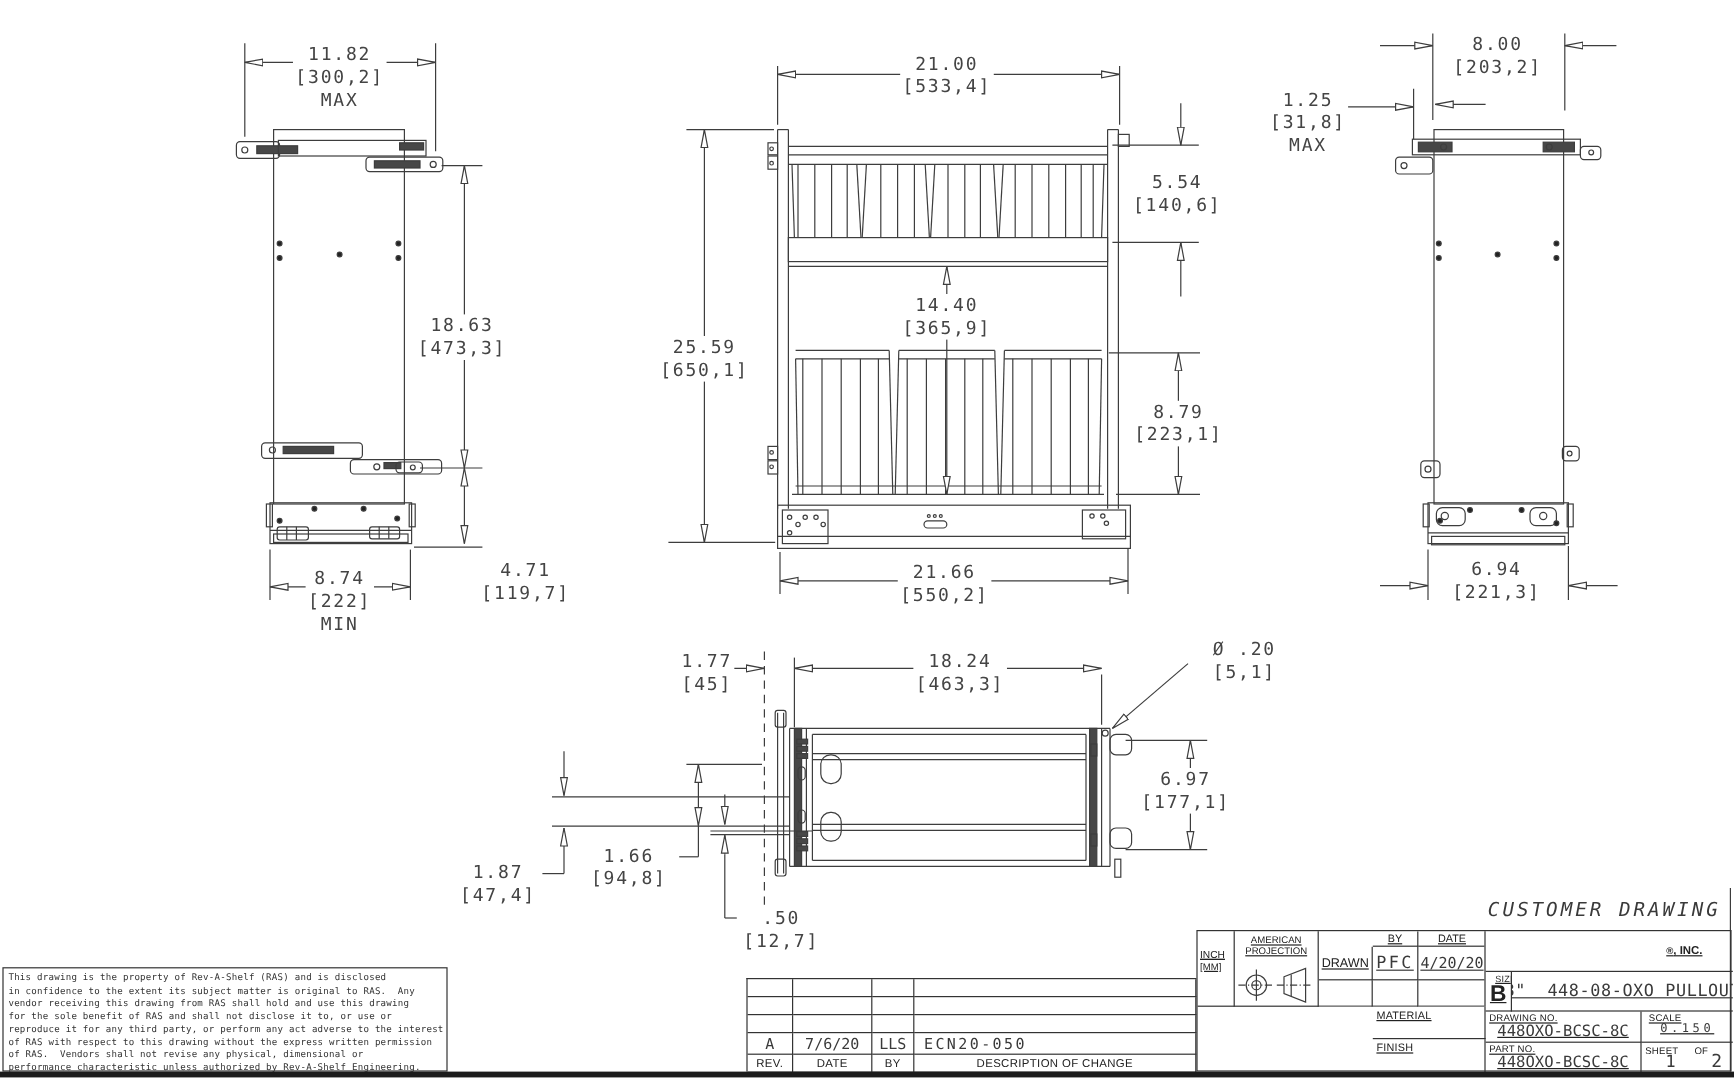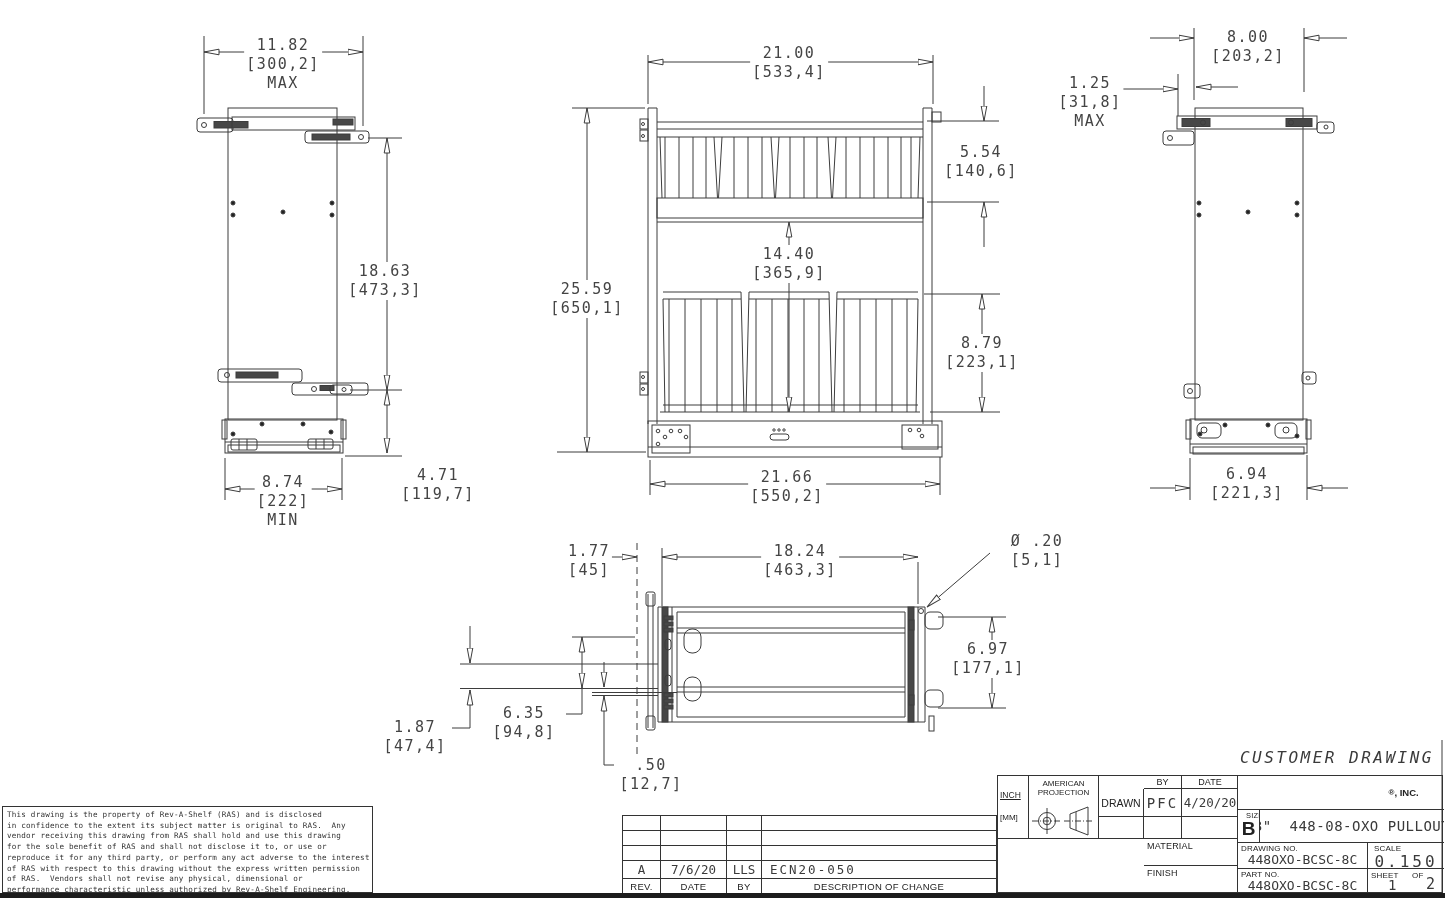--- a/index.html
+++ b/index.html
@@ -25,21 +25,21 @@
   .rev>div{border-right:1px solid #333;border-bottom:1px solid #333;
        display:flex;align-items:center;justify-content:center;
        font-size:12.5px;color:#3a3a3a;overflow:hidden;}
   .rev .hdr{font-family:"Liberation Sans",sans-serif;font-size:9.5px;color:#222;letter-spacing:0.3px;}
   .rev .desc{justify-content:flex-start;padding-left:8px;letter-spacing:2px;}
   
   .tb{position:absolute;left:997px;top:775px;width:446px;height:118px;
       border:1px solid #333;box-sizing:border-box;z-index:3;
       font-family:"Liberation Sans",sans-serif;color:#222;}
   .tb .cell{position:absolute;border-right:1px solid #333;border-bottom:1px solid #333;
-      box-sizing:border-box;overflow:hidden;}
+      box-sizing:border-box;overflow:hidden;text-decoration:underline;}
   .lbl{font-family:"Liberation Sans",sans-serif;font-size:7.5px;letter-spacing:0.2px;}
   .val{font-family:"DejaVu Sans Mono",monospace;color:#3a3a3a;}
   .tol{font-size:7px;line-height:8.6px;letter-spacing:0.1px;}
   .logo-main{font-family:"Liberation Sans",sans-serif;font-weight:bold;font-size:17px;
       letter-spacing:1px;color:#0f766e;-webkit-text-stroke:1.1px #222;text-shadow:0 0 0 #222;margin-top:48px;}
   .logo-inc{font-weight:bold;font-size:9.5px;color:#222;}
   .blackbar{position:absolute;left:0;top:893px;width:1445px;height:5px;background:#1c1c1c;z-index:4;}
 </style>
 </head>
 <body>
@@ -418,21 +418,21 @@
 </div>
 <div class="dim" style="left:988px;top:640px">
   <div data-bind="dims.plan_depth.v">6.97</div>
   <div data-bind="dims.plan_depth.mm">[177,1]</div>
 </div>
 <div class="dim" style="left:415px;top:718px">
   <div data-bind="dims.slide_width.v">1.87</div>
   <div data-bind="dims.slide_width.mm">[47,4]</div>
 </div>
 <div class="dim" style="left:524px;top:704px">
-  <div data-bind="dims.slide_offset.v">6.35</div>
+  <div data-bind="dims.slide_offset.v">1.66</div>
   <div data-bind="dims.slide_offset.mm">[94,8]</div>
 </div>
 <div class="dim" style="left:651px;top:756px">
   <div data-bind="dims.half_offset.v">.50</div>
   <div data-bind="dims.half_offset.mm">[12,7]</div>
 </div>
 
 <div class="cd-title" data-bind="sheet.label">CUSTOMER DRAWING</div>
 
 <div class="legal">
@@ -465,21 +465,21 @@
   <div class="desc" data-bind="rev_table.rows.0.desc">ECN20-050</div>
   <div class="hdr" data-bind="rev_table.headers.rev">REV.</div>
   <div class="hdr" data-bind="rev_table.headers.date">DATE</div>
   <div class="hdr" data-bind="rev_table.headers.by">BY</div>
   <div class="hdr" data-bind="rev_table.headers.desc">DESCRIPTION OF CHANGE</div>
 </div>
 
 <div class="tb">
 
   <div class="cell" style="left:0;top:0;width:31px;height:63px">
-    <div style="font-size:8.5px;text-decoration:underline;margin:14px 0 13px 2px" data-bind="title_block.units_in">INCH</div>
+    <div style="font-size:8.5px;text-decoration:underline;margin:14px 0 1px 2px" data-bind="title_block.units_in">INCH</div>
     <div style="font-size:8px;margin-left:2px" data-bind="title_block.units_mm">[MM]</div>
   </div>
 
   <div class="cell" style="left:31px;top:0;width:70px;height:63px">
     <div style="font-size:8px;text-align:center;margin-top:3px;line-height:9px;white-space:pre-line" data-bind="title_block.projection">AMERICAN PROJECTION</div>
   </div>
 
   <div class="cell" style="left:101px;top:0;width:139px;height:63px;border-bottom:none">
     <div class="cell" style="left:45px;top:0;width:38px;height:13px;display:flex;align-items:center;justify-content:center;font-size:9px" data-bind="title_block.by_label">BY</div>
     <div class="cell" style="left:83px;top:0;width:56px;height:13px;border-right:none;display:flex;align-items:center;justify-content:center;font-size:9px" data-bind="title_block.date_label">DATE</div>
@@ -510,21 +510,21 @@
     <div style="font-weight:bold;font-size:19px;text-align:center;margin-top:-2px" data-bind="title_block.size">B</div>
   </div>
   <div class="cell val" style="left:262px;top:34px;width:184px;height:33px;border-right:none;display:flex;align-items:center;justify-content:center;font-size:14px;letter-spacing:0.5px" data-bind="title_block.title">8"  448-08-OXO PULLOUT</div>
 
   <div class="cell" style="left:240px;top:67px;width:130px;height:26px">
     <div class="lbl" style="font-size:8px;margin:1px 0 0 3px" data-bind="title_block.drawing_no_label">DRAWING NO.</div>
     <div class="val" style="font-size:13px;text-align:center;margin-top:-1px" data-bind="title_block.drawing_no">448OXO-BCSC-8C</div>
   </div>
   <div class="cell" style="left:370px;top:67px;width:76px;height:26px;border-right:none">
     <div class="lbl" style="font-size:8px;margin:1px 0 0 6px" data-bind="title_block.scale_label">SCALE</div>
-    <div class="val" style="font-size:16px;text-align:center;margin-top:-1px;letter-spacing:3px" data-bind="title_block.scale">0.150</div>
+    <div class="val" style="font-size:10px;text-align:center;margin-top:-1px;letter-spacing:3px" data-bind="title_block.scale">0.150</div>
   </div>
 
   <div class="cell" style="left:240px;top:93px;width:130px;height:25px;border-bottom:none">
     <div class="lbl" style="font-size:8px;margin:1px 0 0 3px" data-bind="title_block.part_no_label">PART NO.</div>
     <div class="val" style="font-size:13px;text-align:center;margin-top:-1px" data-bind="title_block.part_no">448OXO-BCSC-8C</div>
   </div>
   <div class="cell" style="left:370px;top:93px;width:76px;height:25px;border-right:none;border-bottom:none">
     <span class="lbl" style="position:absolute;left:3px;top:2px;font-size:8px" data-bind="title_block.sheet_label">SHEET</span>
     <span class="lbl" style="position:absolute;left:44px;top:2px;font-size:8px" data-bind="title_block.of_label">OF</span>
     <span class="val" style="position:absolute;left:20px;top:8px;font-size:14px" data-bind="title_block.sheet_no">1</span>

